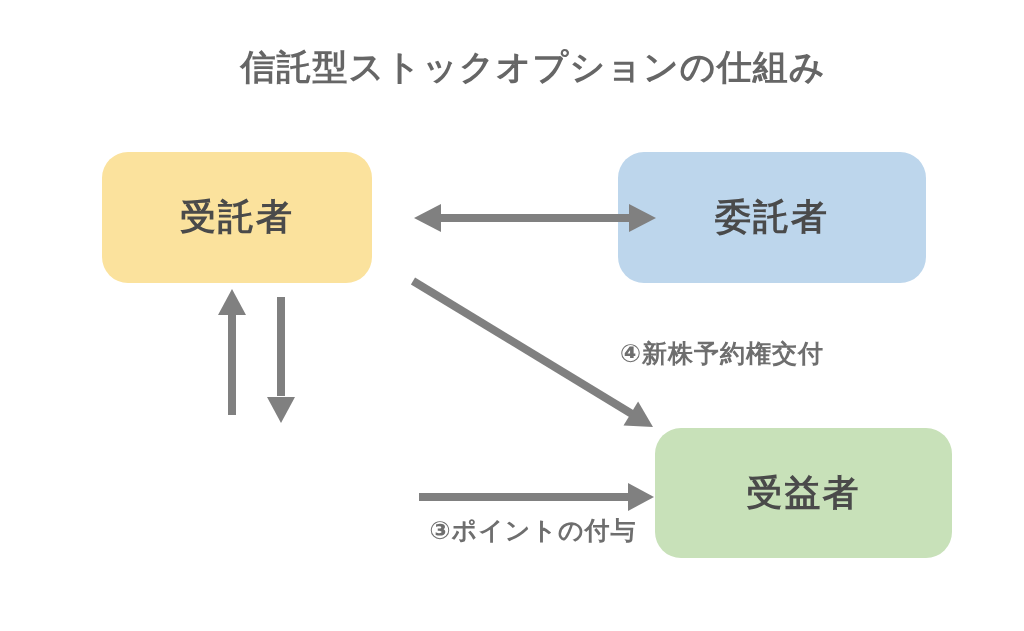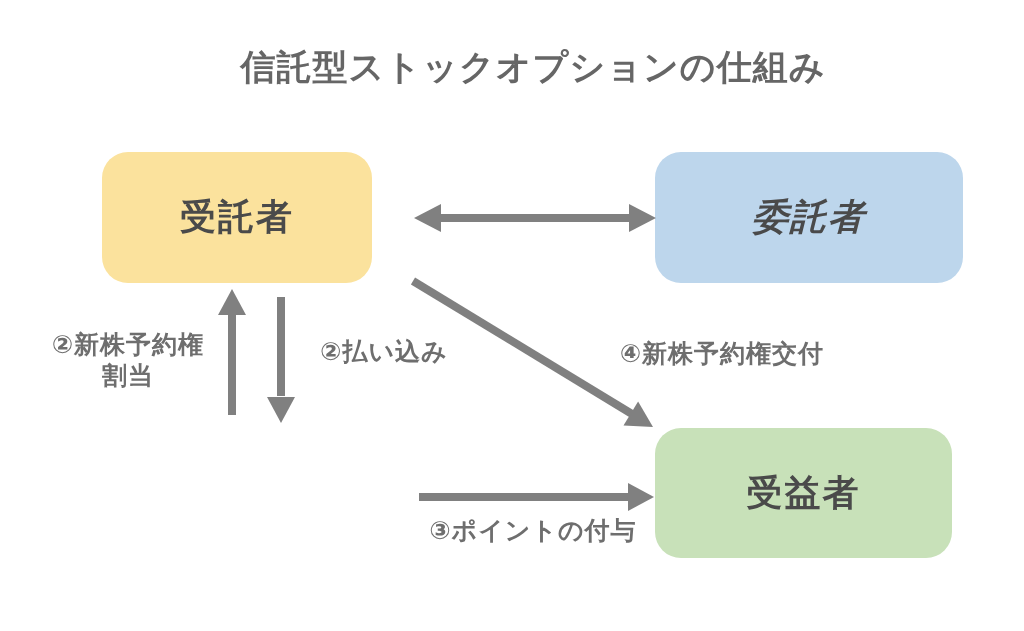--- a/index.html
+++ b/index.html
@@ -36,21 +36,21 @@
     justify-content: center;
   }
   .box__label {
     font-size: 36px;
     font-weight: bold;
     letter-spacing: 2px;
     color: var(--box_text, #4a4a4a);
     white-space: nowrap;
   }
   .box--trustee     { left: 102px; top: 152px; background: var(--box_yellow, #fbe29d); }
-  .box--settlor     { left: 655px; top: 152px; width: 308px; background: var(--box_blue, #bdd6ec); font-style: italic; }
+  .box--settlor     { left: 618px; top: 152px; width: 308px; background: var(--box_blue, #bdd6ec); }
   .box--issuer      { left: 102px; top: 428px; height: 130px; background: var(--box_orange, #f8cca8); }
   .box--beneficiary { left: 655px; top: 428px; width: 297px; height: 130px; background: var(--box_green, #c8e1b9); }
 
   .arrows-layer {
     position: absolute;
     left: 0; top: 0;
     width: 1024px;
     height: 631px;
   }
   .arrow-stroke {
@@ -122,24 +122,19 @@
       <polygon class="arrow-fill" points="653,427 623.5,425.5 638.1,401.5"></polygon>
     </g>
 
     <g>
       <line class="arrow-stroke" x1="419" y1="497" x2="630" y2="497"></line>
       <polygon class="arrow-fill" points="654,497 628,483 628,511"></polygon>
     </g>
   </svg>
 
 
-  <div class="flow-label flow-label--warrant-allotment">
-    <div>②新株予約権</div>
-    <div>割当</div>
-  </div>
 
-  <div class="flow-label flow-label--payment">②払い込み</div>
 
   <div class="flow-label flow-label--warrant-delivery">④新株予約権交付</div>
 
   <div class="flow-label flow-label--point-grant">③ポイントの付与</div>
 
 </div>
 
 </body></html>

